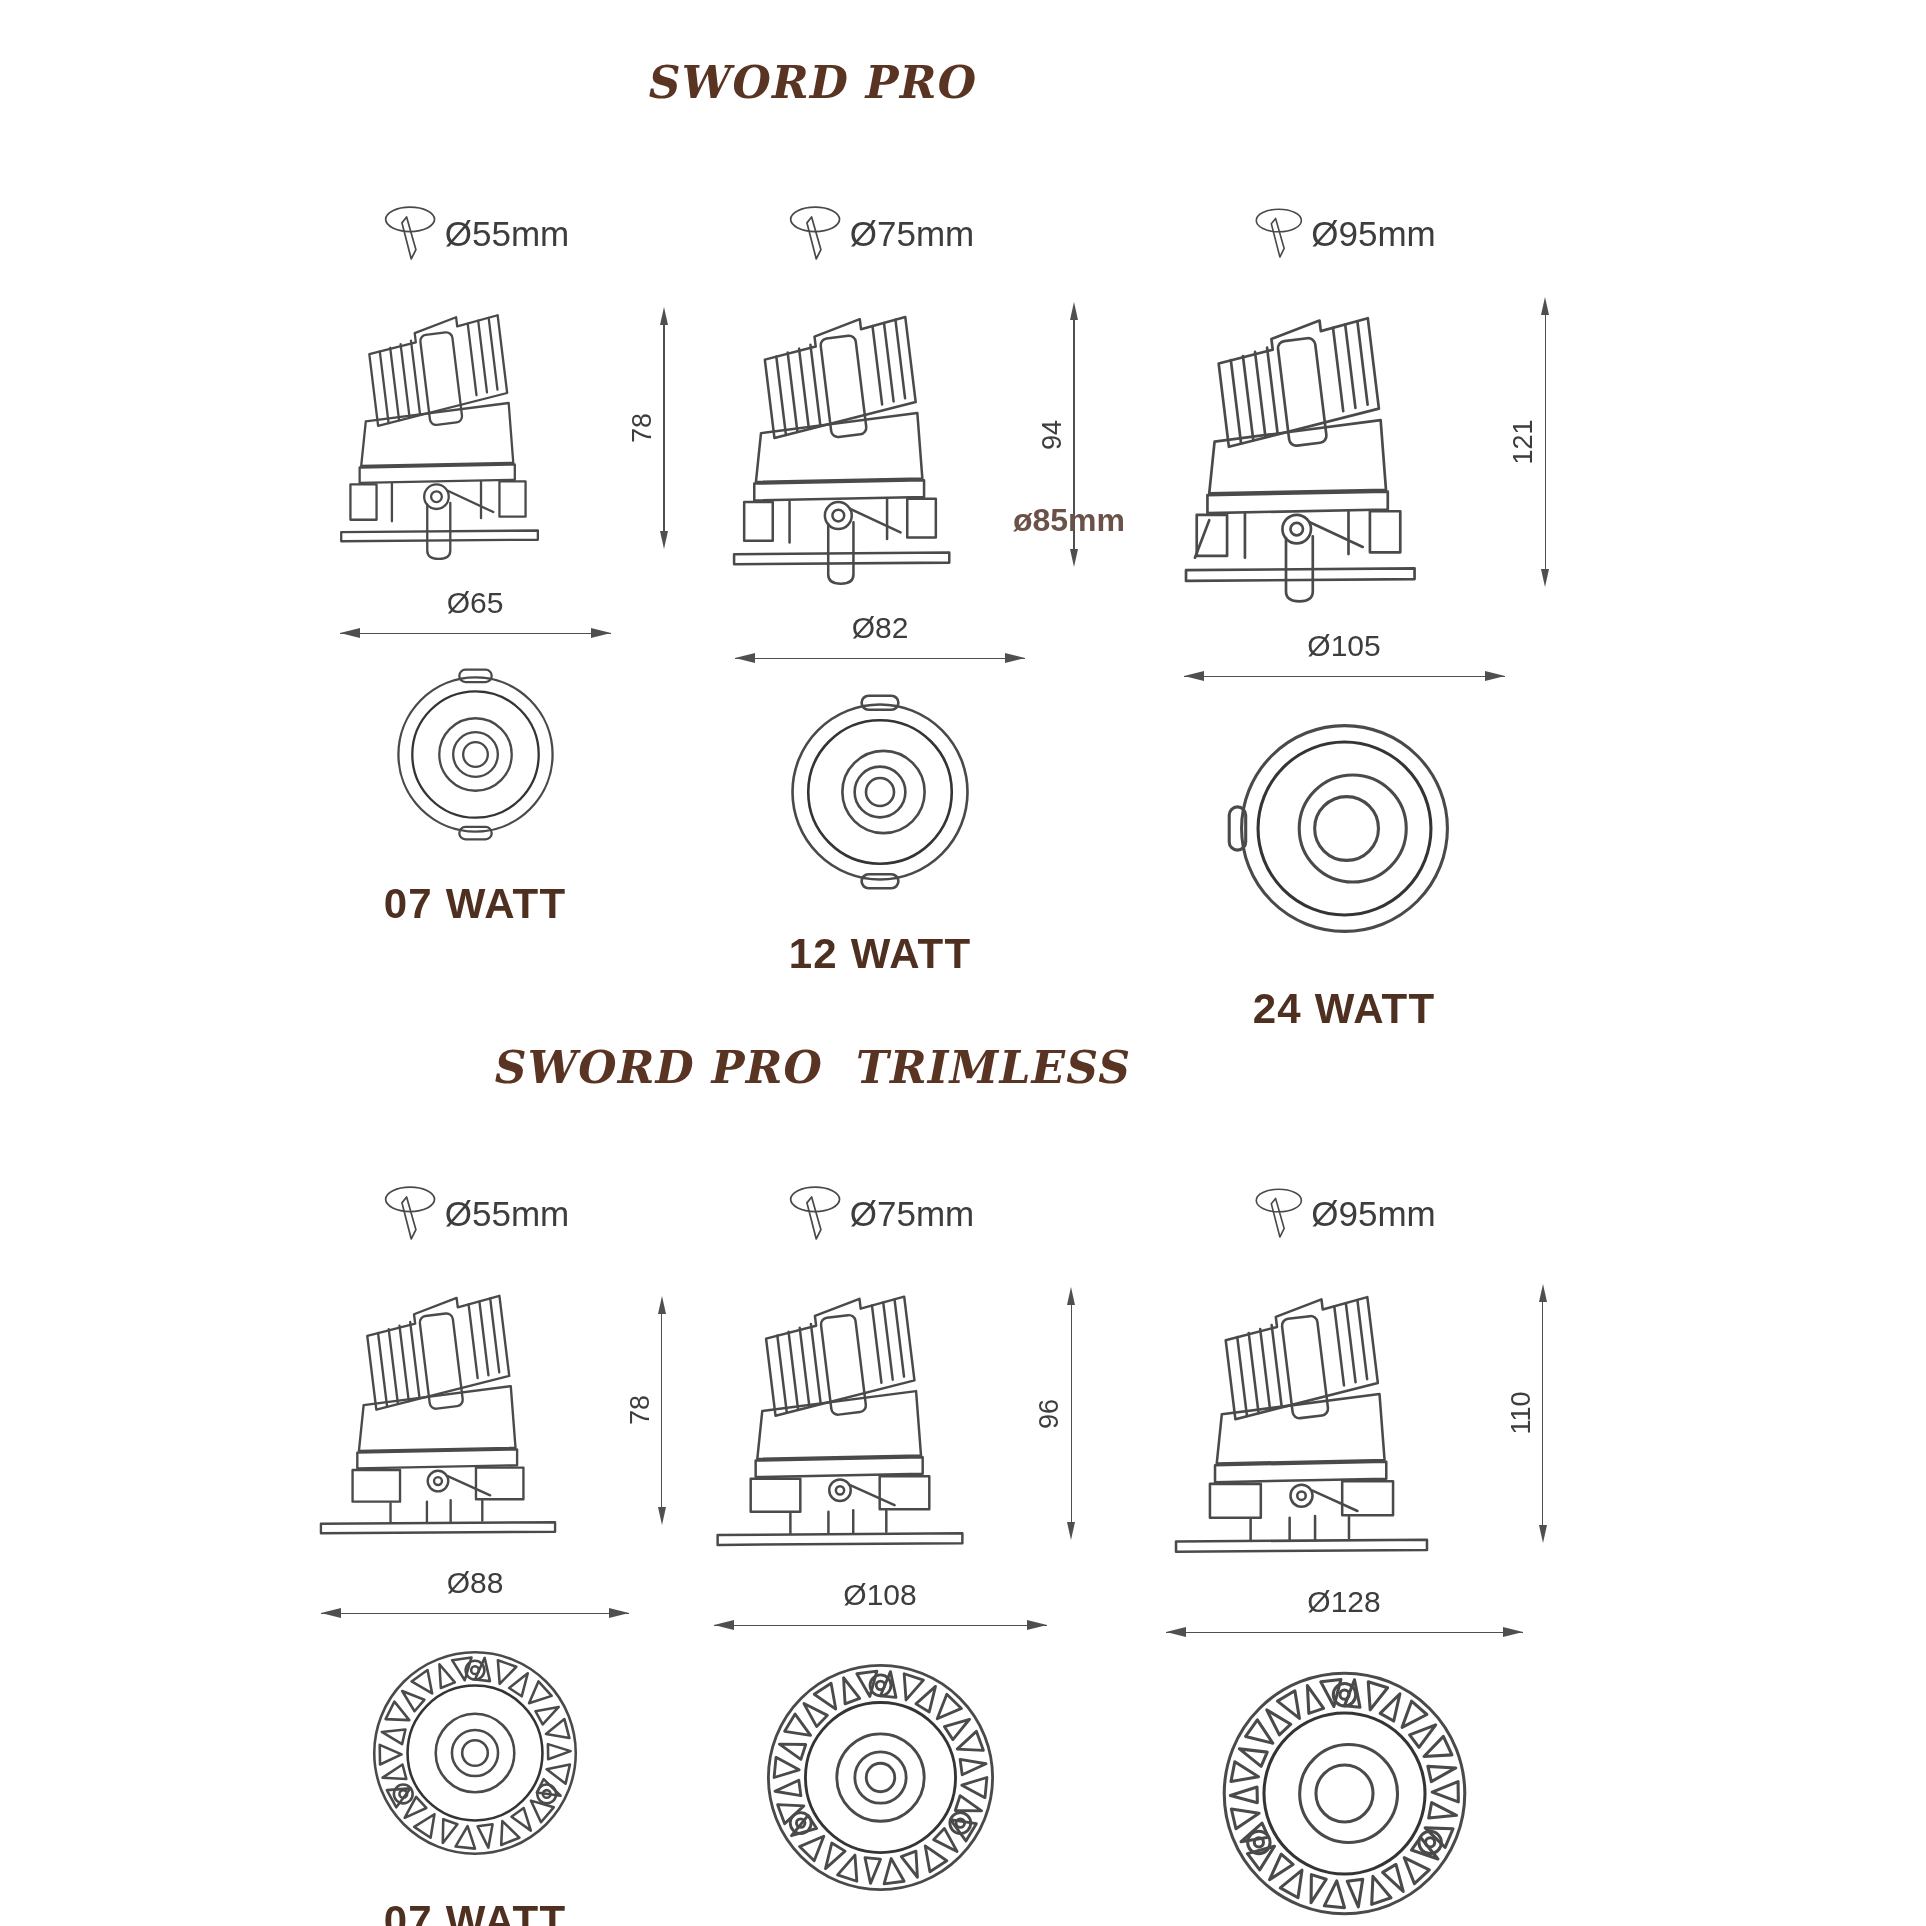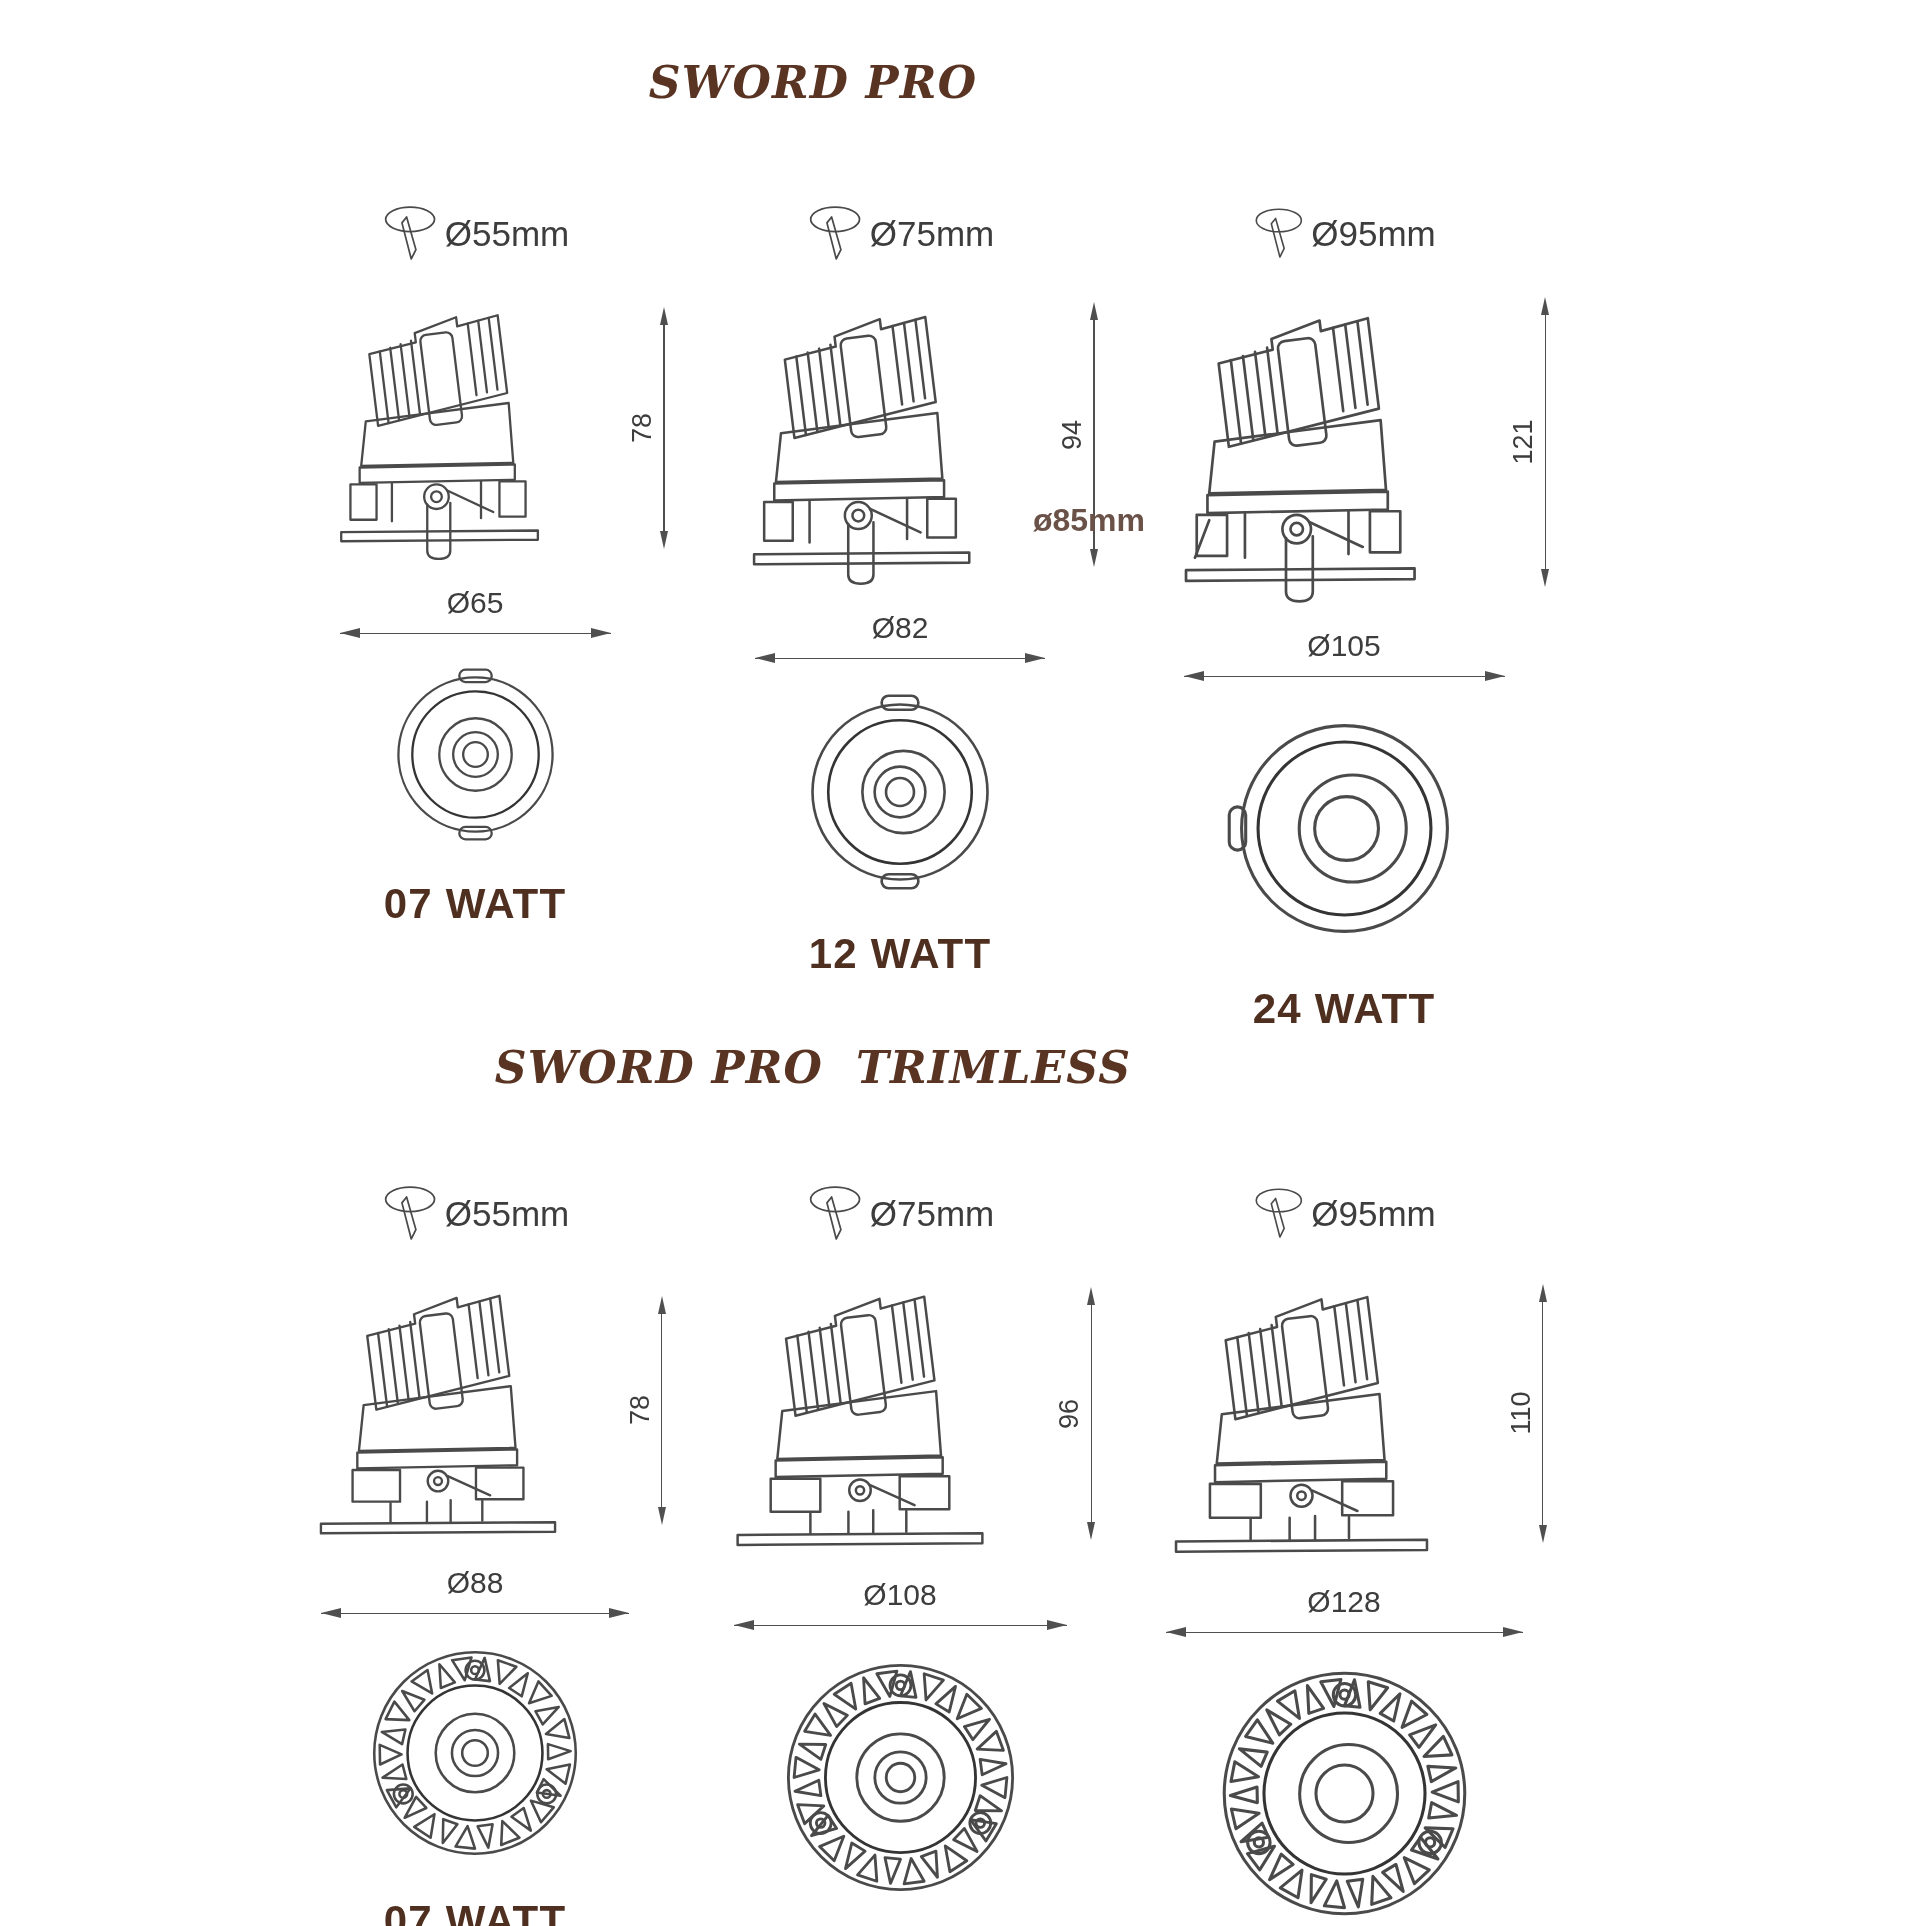--- a/index.html
+++ b/index.html
@@ -9,21 +9,21 @@
   .section-title{position:absolute;text-align:center;white-space:pre;
                  font-family:"DejaVu Serif",serif;font-style:italic;font-weight:bold;
                  font-size:44px;letter-spacing:1.2px;color:#5a3423;}
   #title-1{top:57px;left:505px;width:616px;}
   #title-2{top:1042px;left:431px;width:764px;}
 
   .fixture-col{position:absolute;width:456px;display:flex;flex-direction:column;
                align-items:center;gap:23.4px;}
   .s1{top:194px;}
   .s2{top:1174px;}
-  .c1{left:247px;} .c2{left:672px;} .c3{left:1116px;}
+  .c1{left:247px;} .c2{left:652px;} .c3{left:1116px;}
 
   .cutout-row{display:flex;align-items:center;gap:0;height:80px;}
   .cutout-label{font-size:35px;color:#3d3d3d;}
 
   .drawing-wrap{position:relative;width:100%;display:flex;justify-content:center;}
   .side-svg{display:block;}
   svg .ln{stroke:#4a4a4a;stroke-width:3;fill:none;stroke-linejoin:round;stroke-linecap:round;}
   svg .thick{stroke:#343434;}
 
   .vdim{position:absolute;width:46px;}

